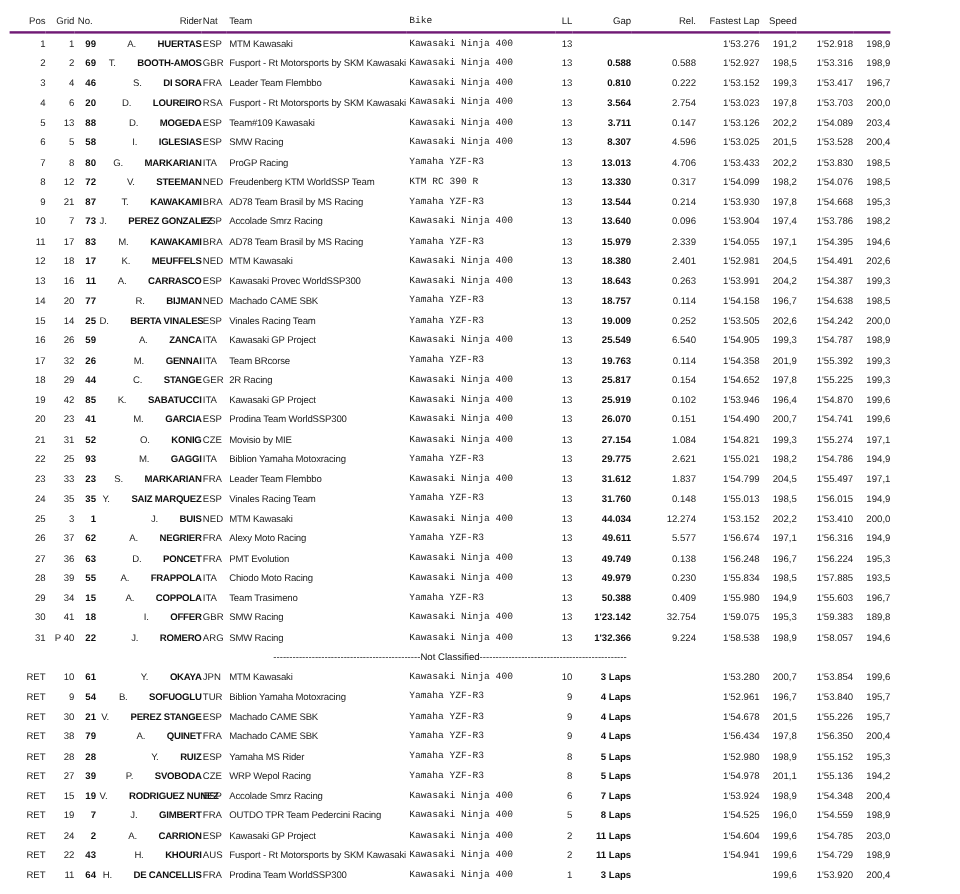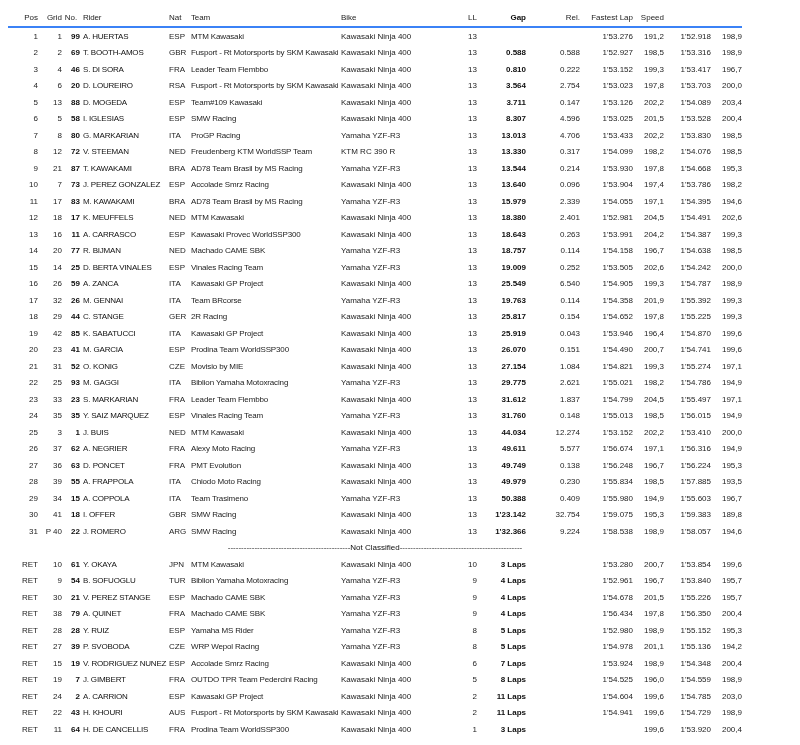--- a/index.html
+++ b/index.html
@@ -6,37 +6,37 @@
   body {
     width:800px; height:745px; background:#ffffff; overflow:hidden;
     font-family:"Liberation Sans", sans-serif; color:#232323;
     -webkit-font-smoothing:antialiased;
   }
   table {
     border-collapse:collapse; table-layout:fixed;
     width:734px; margin:4px 0 0 8px;
     font-size:8px; color:#232323;
   }
-  thead tr { border-bottom:2px solid #3b82f6; }
+  thead tr { border-bottom:2px solid #701a75; }
   th {
     font-weight:normal; vertical-align:bottom;
     padding:0 0 4px 0; height:18px; white-space:nowrap; overflow:visible;
   }
   td {
     height:16.5px; padding:0; vertical-align:middle;
     white-space:nowrap; overflow:visible;
   }
   .c-pos,.c-grid,.c-no,.c-ll,.c-gap,.c-rel,.c-flap,.c-fspeed,.c-lap2,.c-speed2 { text-align:right; }
   .c-nat,.c-team,.c-bike { text-align:left; }
   .c-nat { padding-left:1px; }
   .c-team { padding-left:2px; letter-spacing:-0.15px; }
-  .c-bike { padding-left:2px; }
-  .c-rider { text-align:left; padding-left:3px; letter-spacing:-0.2px; }
+  .c-bike { padding-left:2px;font-family:Liberation Mono, monospace; }
+  .c-rider { text-align:right; padding-left:3px; letter-spacing:-0.2px; }
   .c-no, .c-gap { font-weight:bold; color:#0f0f0f; }
-  .surname { font-weight:normal; color:#0f0f0f; }
+  .surname { font-weight:bold; color:#0f0f0f;margin-left:16px; }
   .divider { text-align:center; letter-spacing:0; color:#2a2a2a; }
   .divider-label { font-weight:normal; color:#0f0f0f; }
 </style>
 </head>
 <body>
 
 <table>
   <colgroup>
     <col style="width:30px">
       <col style="width:24px">
@@ -56,21 +56,21 @@
   <thead>
     <tr>
       <th class="c-pos">Pos</th>
       <th class="c-grid">Grid</th>
       <th style="text-align:center">No.</th>
       <th class="c-rider">Rider</th>
       <th class="c-nat">Nat</th>
       <th class="c-team">Team</th>
       <th class="c-bike">Bike</th>
       <th class="c-ll">LL</th>
-      <th class="c-gap" style="font-weight:bold">Gap</th>
+      <th class="c-gap" style="font-weight:normal">Gap</th>
       <th class="c-rel">Rel.</th>
       <th class="c-flap">Fastest Lap</th>
       <th class="c-fspeed">Speed</th>
       <th class="c-lap2"></th>
       <th class="c-speed2"></th>
     </tr>
   </thead>
   <tbody id="classified-body">
       <tr>
         <td class="c-pos">1</td>
@@ -363,21 +363,21 @@
       <tr>
         <td class="c-pos">19</td>
         <td class="c-grid">42</td>
         <td class="c-no">85</td>
         <td class="c-rider"><span>K.</span> <span class="surname">SABATUCCI</span></td>
         <td class="c-nat">ITA</td>
         <td class="c-team">Kawasaki GP Project</td>
         <td class="c-bike">Kawasaki Ninja 400</td>
         <td class="c-ll">13</td>
         <td class="c-gap">25.919</td>
-        <td class="c-rel">0.043</td>
+        <td class="c-rel">0.102</td>
         <td class="c-flap">1'53.946</td>
         <td class="c-fspeed">196,4</td>
         <td class="c-lap2">1'54.870</td>
         <td class="c-speed2">199,6</td>
       </tr>
       <tr>
         <td class="c-pos">20</td>
         <td class="c-grid">23</td>
         <td class="c-no">41</td>
         <td class="c-rider"><span>M.</span> <span class="surname">GARCIA</span></td>

